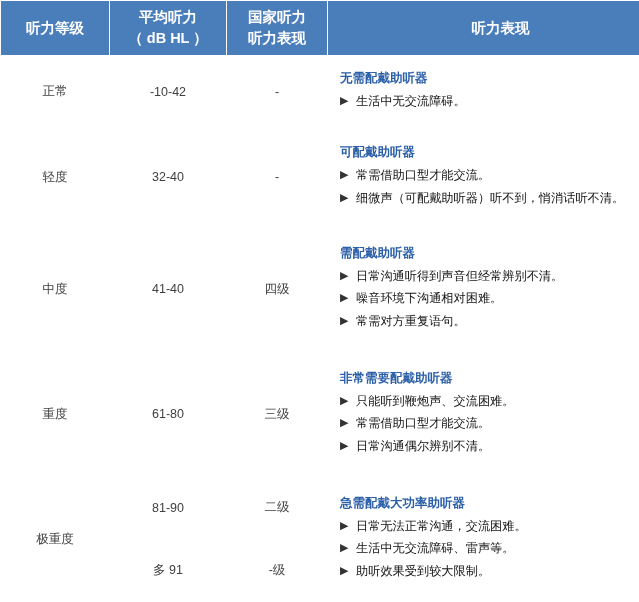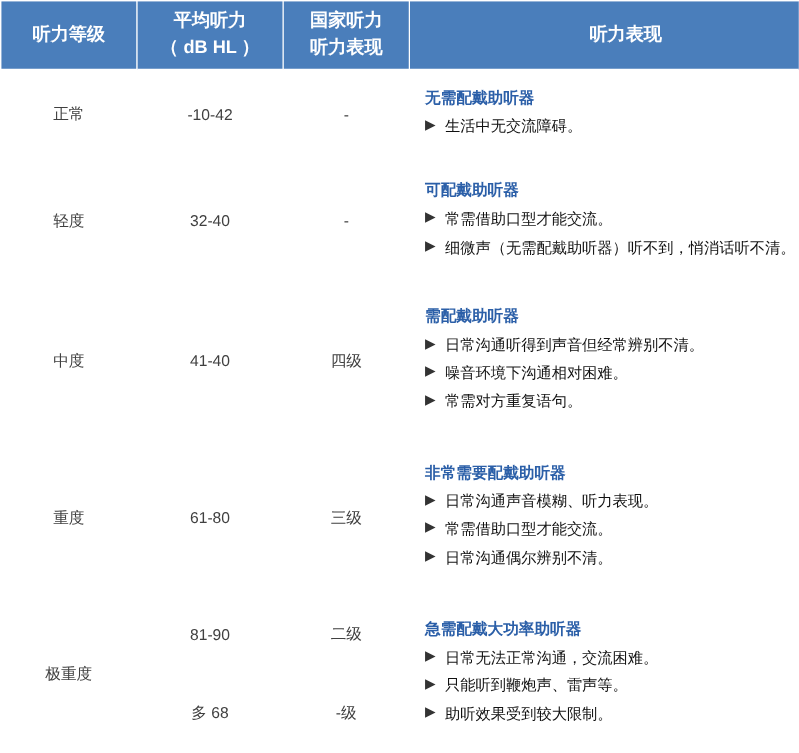--- a/index.html
+++ b/index.html
@@ -129,21 +129,21 @@
       <td class="cell-std">-</td>
       <td class="cell-perf">
         <div class="perf-title">可配戴助听器</div>
         <ul class="perf-list">
           <li>
             <span class="bullet">▶</span>
             <span>常需借助口型才能交流。</span>
           </li>
           <li>
             <span class="bullet">▶</span>
-            <span>细微声（无需配戴助听器）听不到，悄消话听不清。</span>
+            <span>细微声（可配戴助听器）听不到，悄消话听不清。</span>
           </li>
         </ul>
       </td>
     </tr>
 
     <tr>
       <td class="cell-grade">中度</td>
       <td class="cell-db">41-40</td>
       <td class="cell-std">四级</td>
       <td class="cell-perf">
@@ -167,21 +167,21 @@
 
     <tr>
       <td class="cell-grade">重度</td>
       <td class="cell-db">61-80</td>
       <td class="cell-std">三级</td>
       <td class="cell-perf">
         <div class="perf-title">非常需要配戴助听器</div>
         <ul class="perf-list">
           <li>
             <span class="bullet">▶</span>
-            <span>日常沟通声音模糊、听力表现。</span>
+            <span>只能听到鞭炮声、交流困难。</span>
           </li>
           <li>
             <span class="bullet">▶</span>
             <span>常需借助口型才能交流。</span>
           </li>
           <li>
             <span class="bullet">▶</span>
             <span>日常沟通偶尔辨别不清。</span>
           </li>
         </ul>
@@ -194,29 +194,29 @@
       <td class="cell-std">二级</td>
       <td class="cell-perf" rowspan="2">
         <div class="perf-title">急需配戴大功率助听器</div>
         <ul class="perf-list">
           <li>
             <span class="bullet">▶</span>
             <span>日常无法正常沟通，交流困难。</span>
           </li>
           <li>
             <span class="bullet">▶</span>
-            <span>只能听到鞭炮声、雷声等。</span>
+            <span>生活中无交流障碍、雷声等。</span>
           </li>
           <li>
             <span class="bullet">▶</span>
             <span>助听效果受到较大限制。</span>
           </li>
         </ul>
       </td>
     </tr>
 
     <tr>
-      <td class="cell-db">多 68</td>
+      <td class="cell-db">多 91</td>
       <td class="cell-std">-级</td>
     </tr>
 
   </tbody>
 </table>
 
 </body></html>

